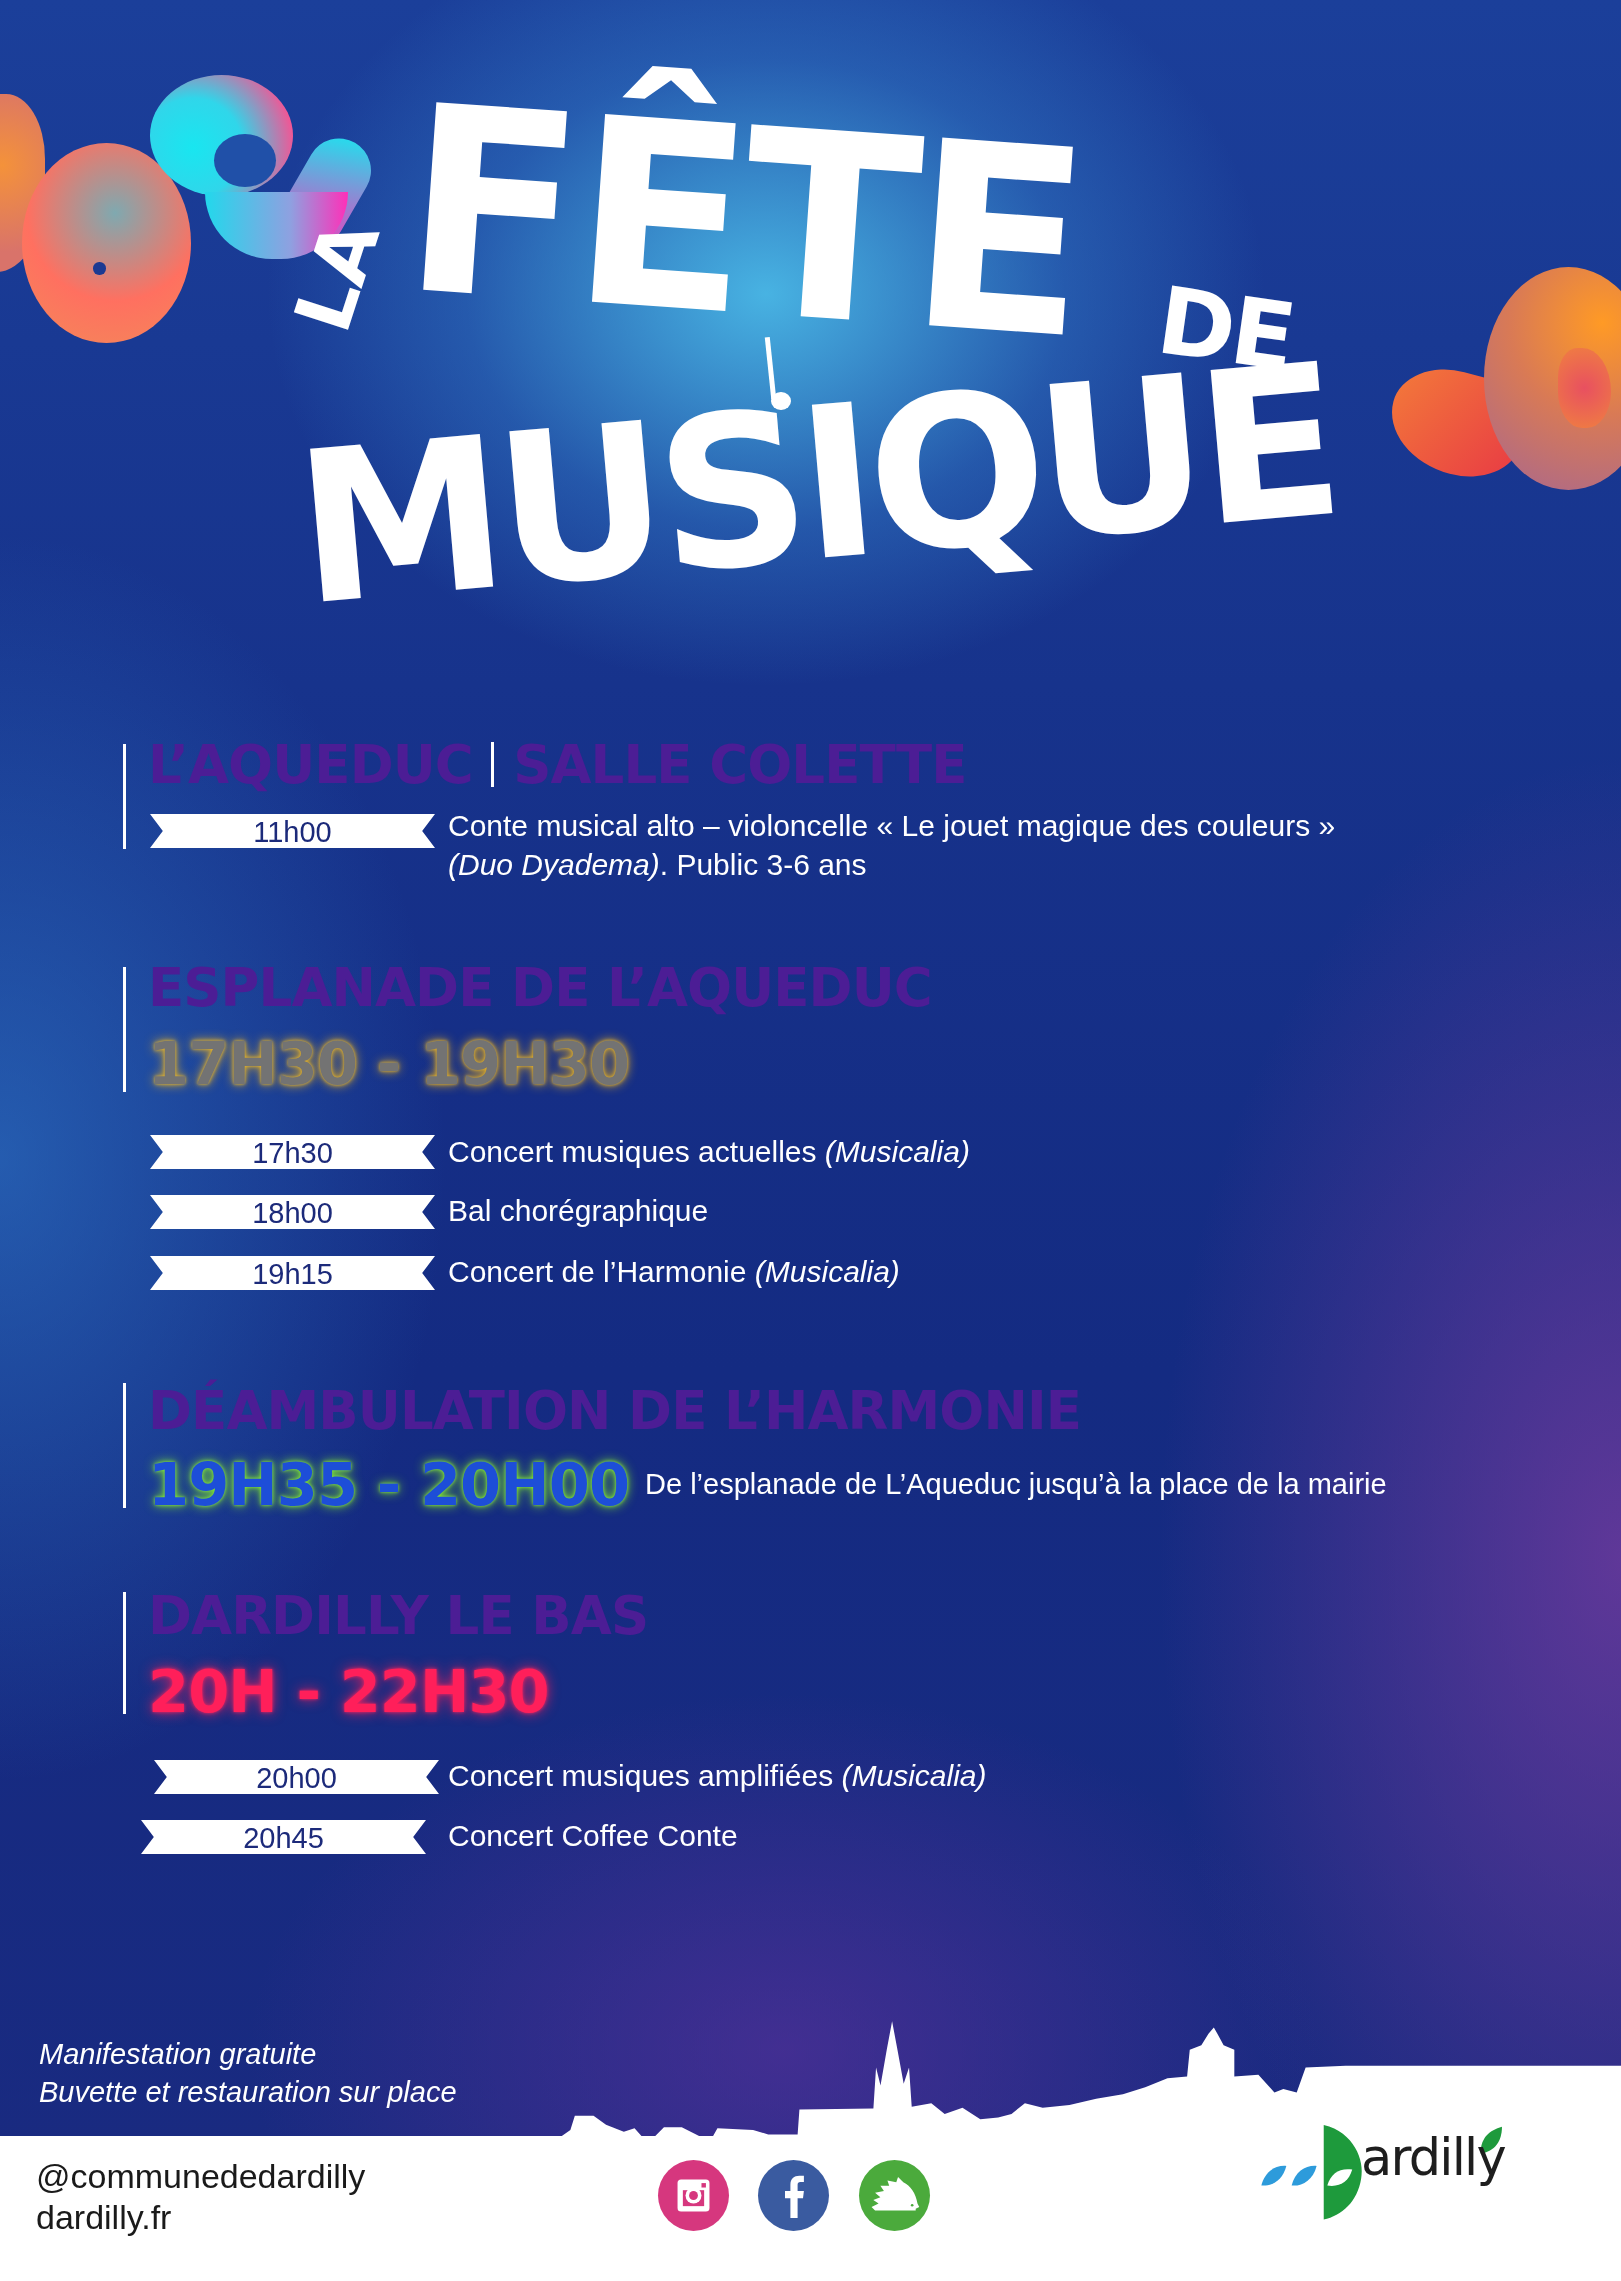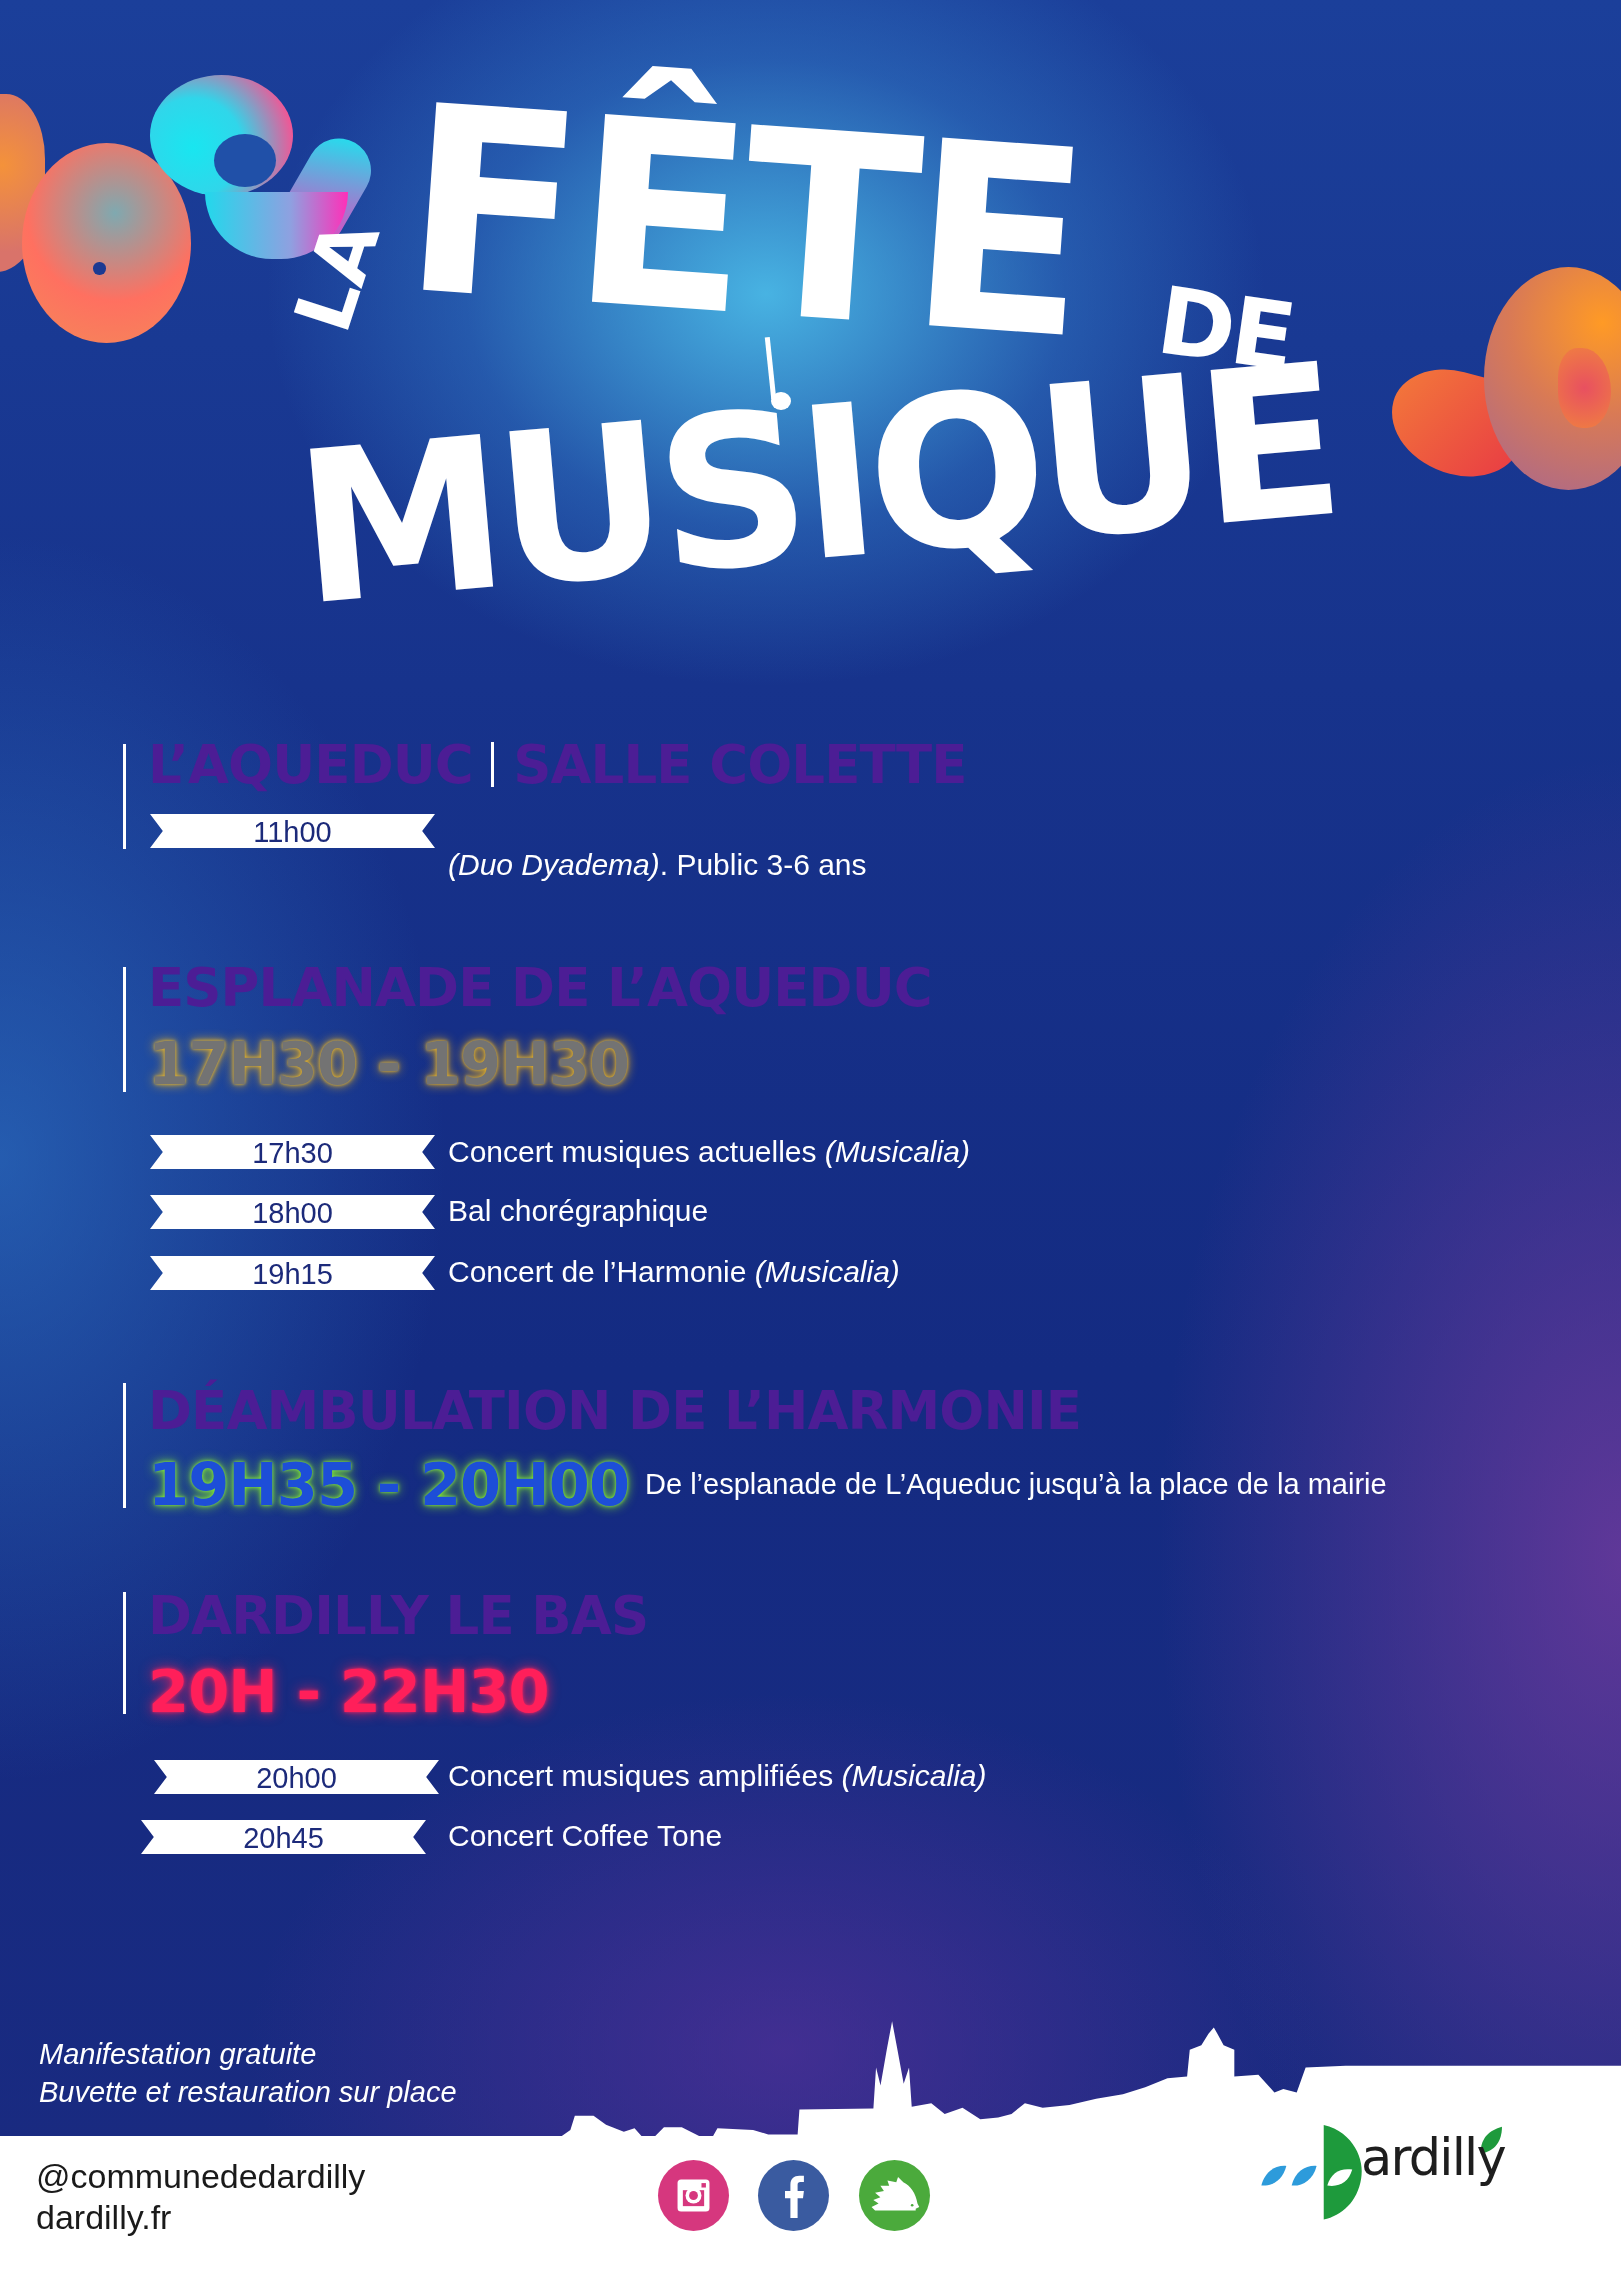--- a/index.html
+++ b/index.html
@@ -61,21 +61,21 @@
   <div style="position:absolute;left:771px;top:392px;width:19.6px;height:18px;border-radius:50%;background:#fff;"></div>
 </div>
 
 <div>
   <div class="vbar" style="top:744px;height:105px;"></div>
   <div class="sec-title" style="top:738px;">
     <span>L’AQUEDUC</span><span class="sep"></span><span>SALLE COLETTE</span>
   </div>
   <div class="ribbon" style="top:814px;">11h00</div>
   <div class="desc" style="top:806px;">
-    <br>
+    <span>Conte musical alto – violoncelle « Le jouet magique des couleurs »</span><br>
     <i>(Duo Dyadema)</i><span>. Public 3-6 ans</span>
   </div>
 </div>
 
 <div>
   <div class="vbar" style="top:967px;height:125px;"></div>
   <div class="sec-title" style="top:961px;">ESPLANADE DE L’AQUEDUC</div>
   <div class="time-range" style="top:1034px;color:#737373;text-shadow:0 0 10.7px rgba(255,190,20,0.85),0 0 3.6px rgba(255,200,40,0.9);">17H30 - 19H30</div>
 
   <div class="ribbon" style="top:1135px;">17h30</div>
@@ -106,21 +106,21 @@
   <div class="sec-title" style="top:1589px;">DARDILLY LE BAS</div>
   <div class="time-range" style="top:1662px;color:#FF1F5A;text-shadow:0 0 12.5px rgba(255,30,90,0.85),0 0 3.6px rgba(255,40,100,0.9);">20H - 22H30</div>
 
   <div class="ribbon" style="top:1760px;left:154px;">20h00</div>
   <div class="desc" style="top:1756px;">
     <span>Concert musiques amplifiées </span><i>(Musicalia)</i>
   </div>
 
   <div class="ribbon" style="top:1820px;left:141px;">20h45</div>
   <div class="desc" style="top:1816px;">
-    <span>Concert Coffee Tone</span>
+    <span>Concert Coffee Conte</span>
   </div>
 </div>
 
 <div class="note" style="top:2036px;">Manifestation gratuite</div>
 <div class="note" style="top:2074px;">Buvette et restauration sur place</div>
 
 <svg class="abs" style="left:0;top:2005px;" width="1622" height="143" viewBox="0 2250 1820 160">
   <path fill="#ffffff" d="M630 2410 L630 2397 L640 2390 L645 2374 L666 2374 L680 2384 L700 2392 L712 2388 L720 2397 L735 2397 L745 2387 L765 2387 L785 2397 L800 2397 L805 2388 L845 2390 L862 2395 L895 2395 L897 2367 L980 2366 L983 2320 L988 2340 L995 2300 L1001 2268 L1007 2300 L1014 2338 L1020 2320 L1023 2364 L1045 2360 L1060 2372 L1080 2365 L1100 2378 L1120 2376 L1135 2372 L1150 2360 L1170 2365 L1200 2362 L1230 2355 L1260 2350 L1285 2342 L1310 2332 L1332 2330 L1335 2300 L1348 2295 L1356 2282 L1362 2275 L1366 2282 L1373 2295 L1385 2300 L1385 2330 L1412 2328 L1430 2348 L1440 2344 L1455 2348 L1465 2320 L1510 2318 L1540 2318 L1820 2318 L1820 2410 Z"></path>
 </svg>
 

